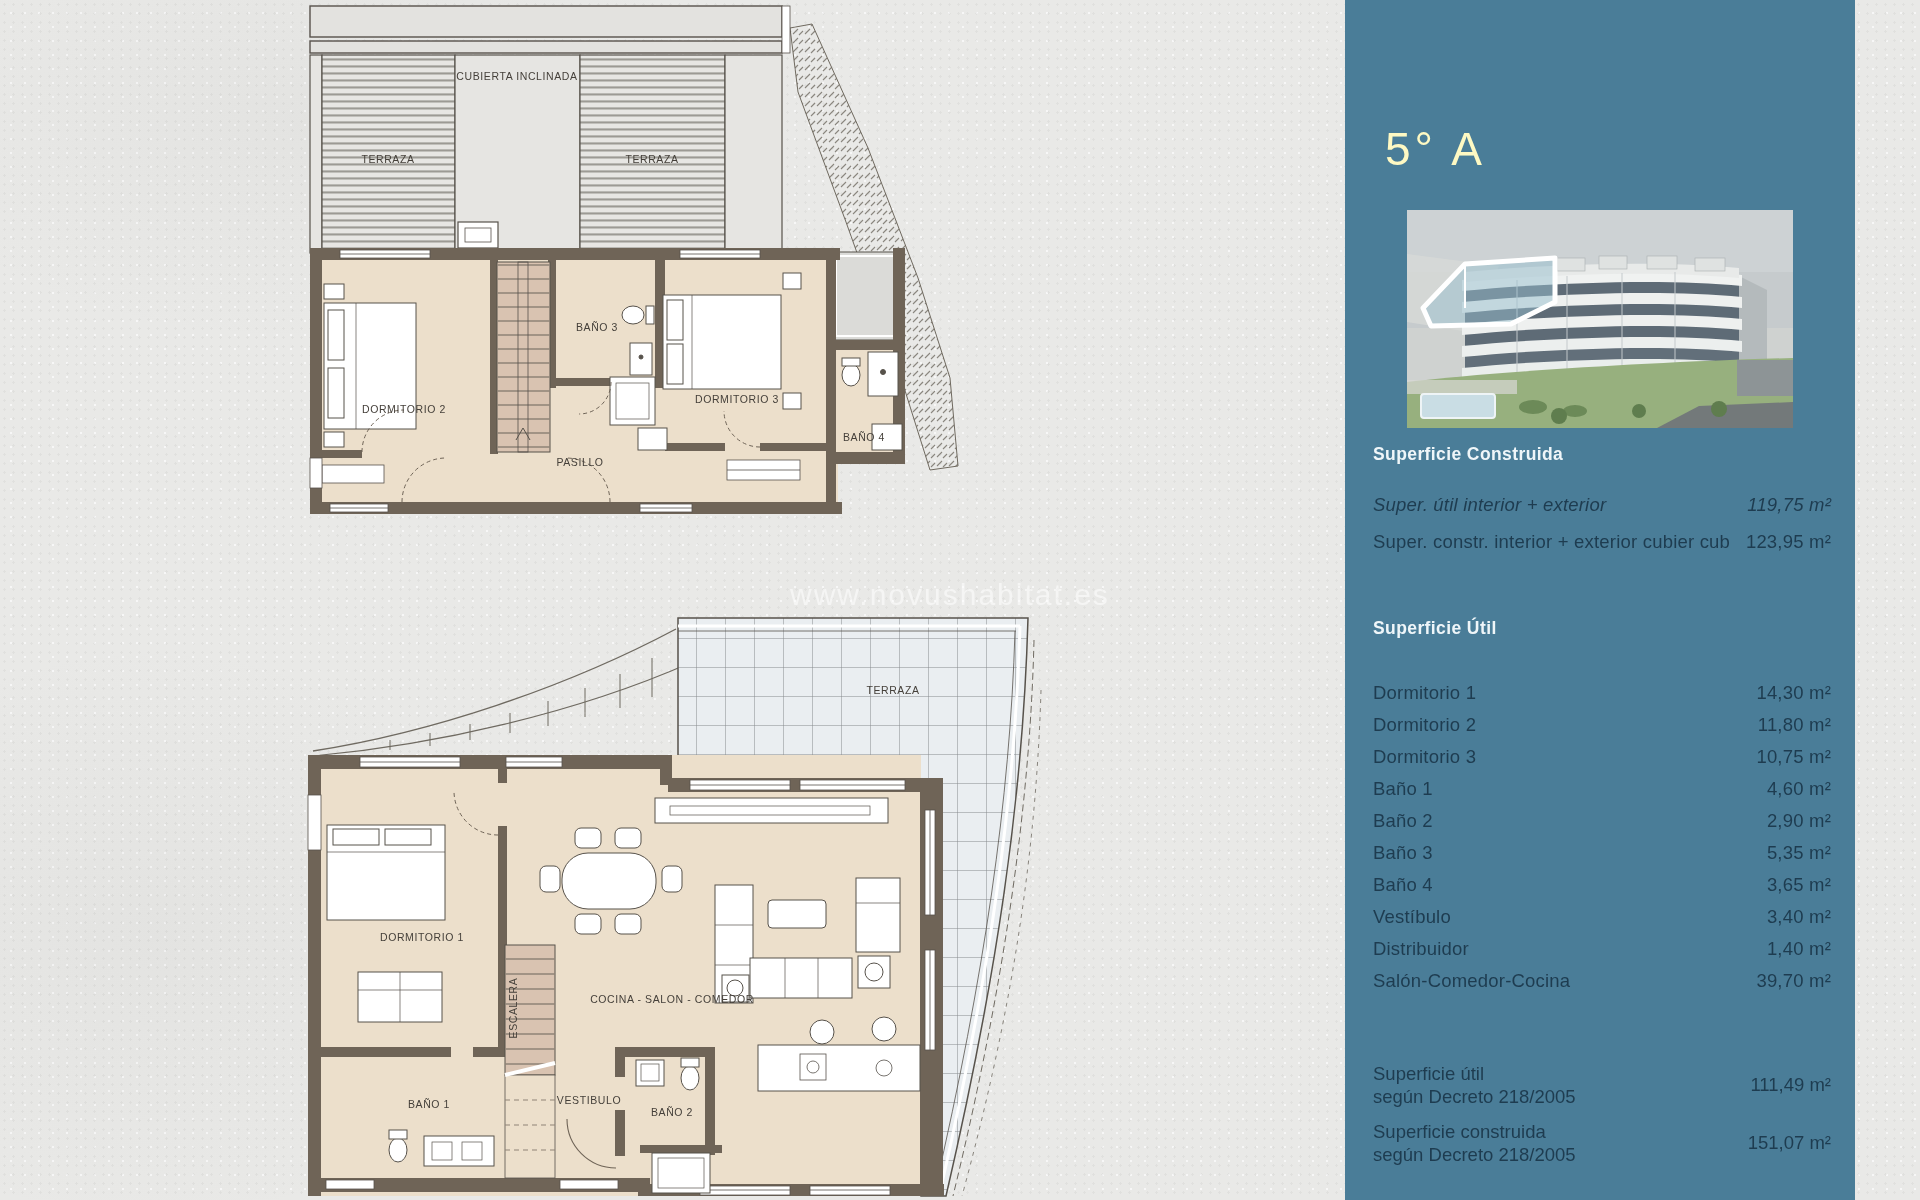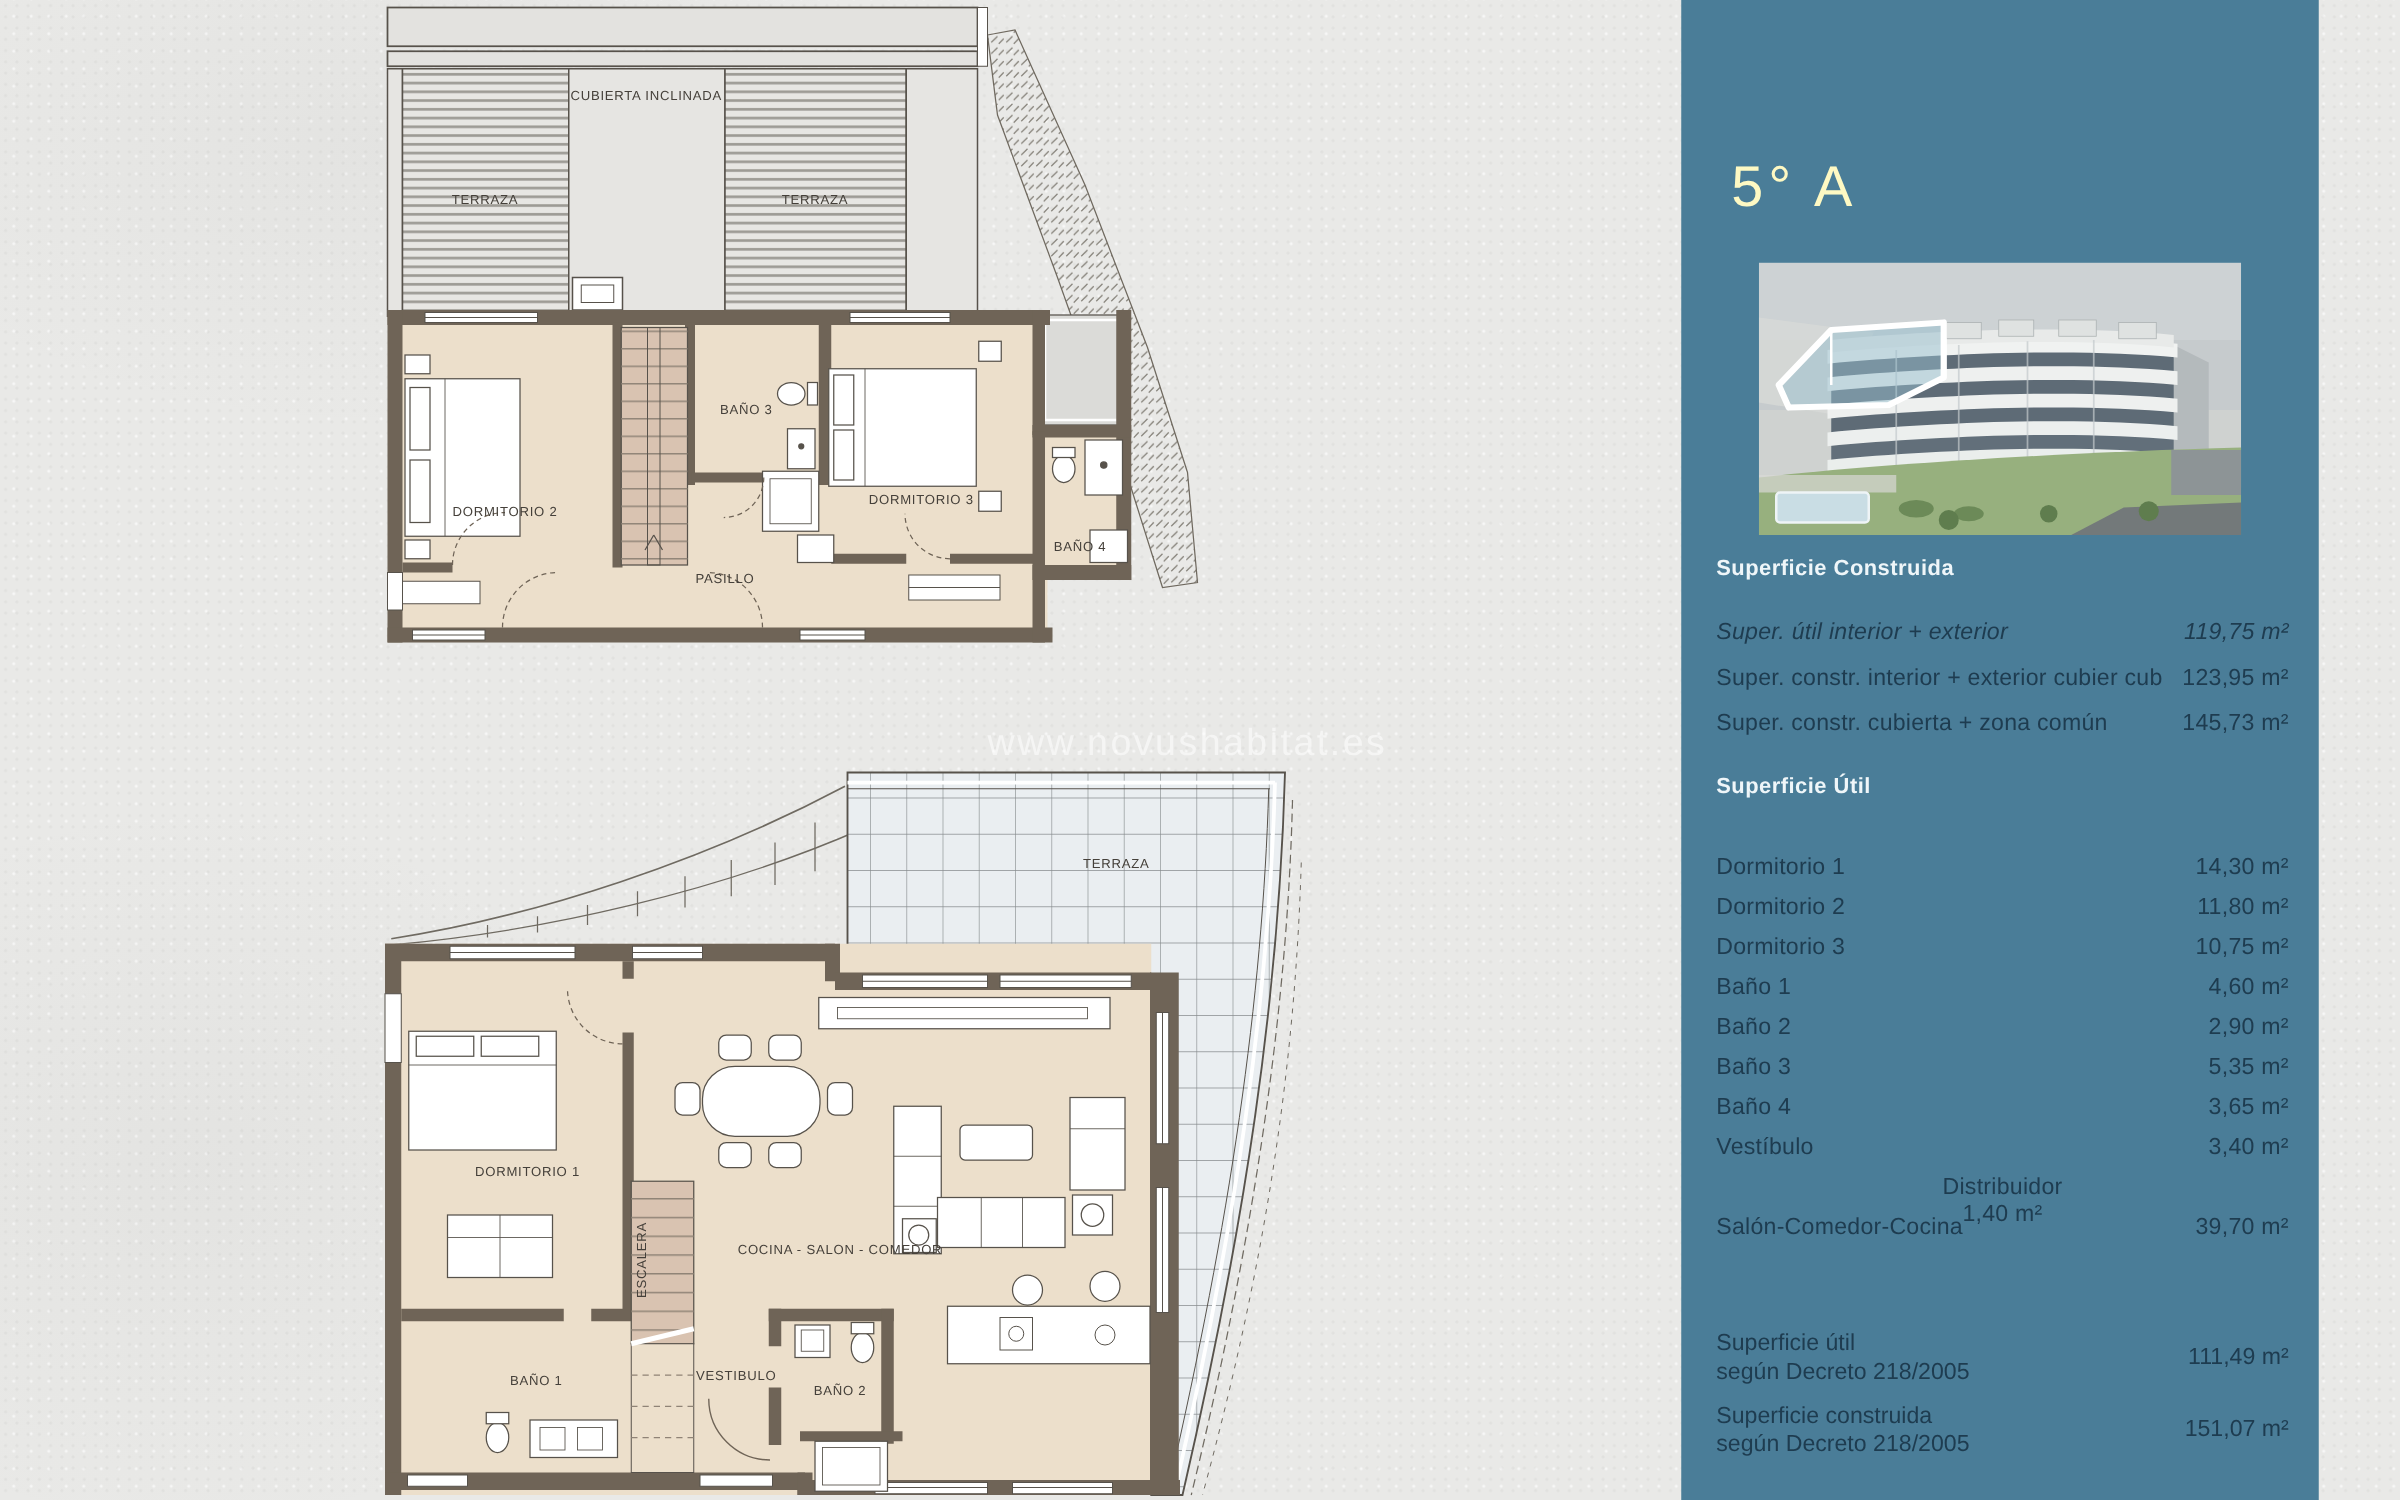--- a/index.html
+++ b/index.html
@@ -394,24 +394,20 @@
     <div class="shead" style="top:444px;">Superficie Construida</div>
 
     <div class="srow" style="top:494px;font-style:italic;">
       <span>Super. útil interior + exterior</span>
       <span class="v">119,75 m²</span>
     </div>
     <div class="srow" style="top:531px;">
       <span>Super. constr. interior + exterior cubier cub</span>
       <span class="v">123,95 m²</span>
     </div>
-    <div class="srow" style="top:567px;">
-      <span>Super. constr. cubierta + zona común</span>
-      <span class="v">145,73 m²</span>
-    </div>
 
     <div class="shead" style="top:618px;">Superficie Útil</div>
 
     <div class="srow" style="top:682px;">
       <span>Dormitorio 1</span>
       <span class="v">14,30 m²</span>
     </div>
     <div class="srow" style="top:714px;">
       <span>Dormitorio 2</span>
       <span class="v">11,80 m²</span>
@@ -433,21 +429,21 @@
       <span class="v">5,35 m²</span>
     </div>
     <div class="srow" style="top:874px;">
       <span>Baño 4</span>
       <span class="v">3,65 m²</span>
     </div>
     <div class="srow" style="top:906px;">
       <span>Vestíbulo</span>
       <span class="v">3,40 m²</span>
     </div>
-    <div class="srow" style="top:938px;flex-direction:column;">
+    <div class="srow" style="top:938px;">
       <span>Distribuidor</span>
       <span class="v">1,40 m²</span>
     </div>
     <div class="srow" style="top:970px;align-items:center;">
       <span>Salón-Comedor-Cocina</span>
       <span class="v">39,70 m²</span>
     </div>
 
     <div class="dec" style="top:1062px;">
       <span class="lines">

